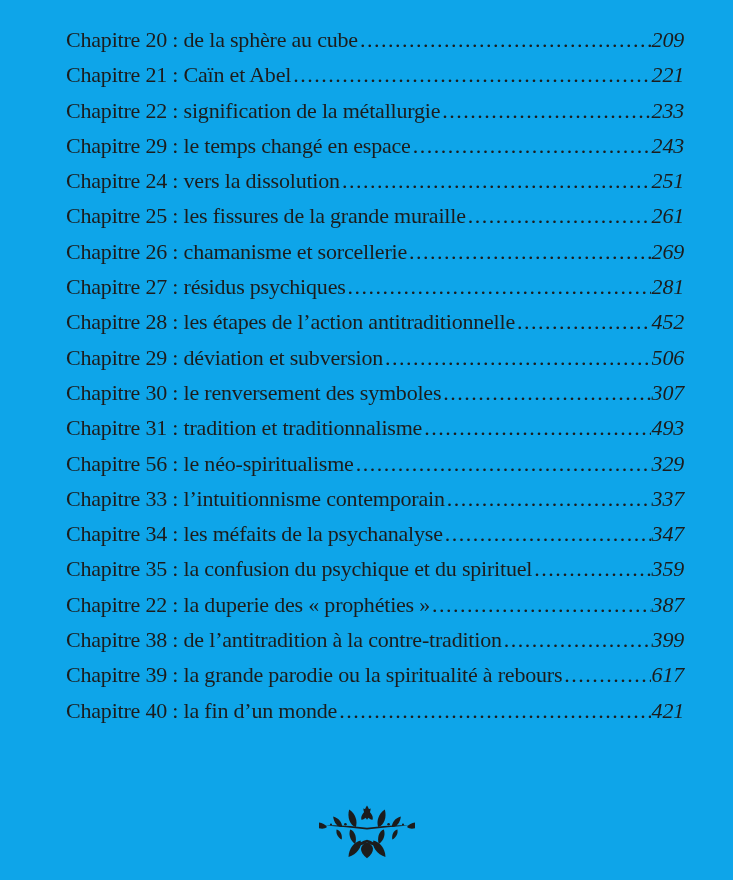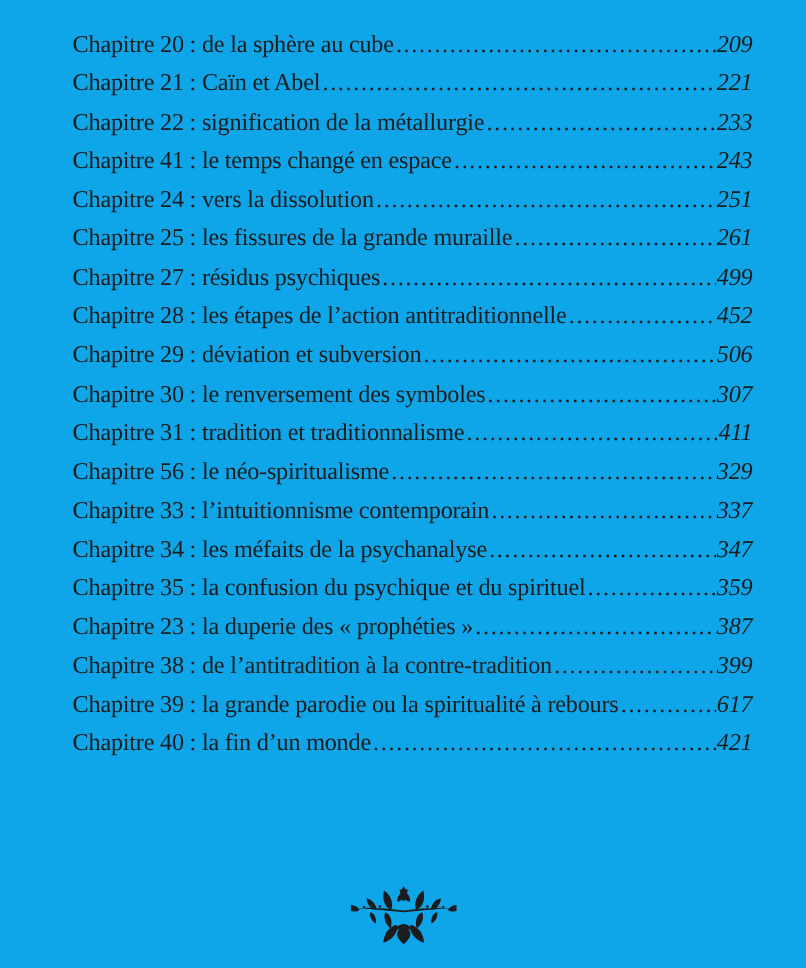--- a/index.html
+++ b/index.html
@@ -78,58 +78,63 @@
       <span class="toc-label">Chapitre 21 : Caïn et Abel</span>
         <span class="toc-dots"></span>
         <span class="toc-page">221</span>
     </div>
     <div class="toc-row">
       <span class="toc-label">Chapitre 22 : signification de la métallurgie</span>
         <span class="toc-dots"></span>
         <span class="toc-page">233</span>
     </div>
     <div class="toc-row">
-      <span class="toc-label">Chapitre 41 : le temps changé en espace</span>
+      <span class="toc-label">Chapitre 29 : le temps changé en espace</span>
         <span class="toc-dots"></span>
         <span class="toc-page">243</span>
     </div>
     <div class="toc-row">
       <span class="toc-label">Chapitre 24 : vers la dissolution</span>
         <span class="toc-dots"></span>
         <span class="toc-page">251</span>
     </div>
     <div class="toc-row">
       <span class="toc-label">Chapitre 25 : les fissures de la grande muraille</span>
         <span class="toc-dots"></span>
         <span class="toc-page">261</span>
     </div>
     <div class="toc-row">
+      <span class="toc-label">Chapitre 26 : chamanisme et sorcellerie</span>
+        <span class="toc-dots"></span>
+        <span class="toc-page">269</span>
+    </div>
+    <div class="toc-row">
       <span class="toc-label">Chapitre 27 : résidus psychiques</span>
         <span class="toc-dots"></span>
-        <span class="toc-page">499</span>
+        <span class="toc-page">281</span>
     </div>
     <div class="toc-row">
       <span class="toc-label">Chapitre 28 : les étapes de l’action antitraditionnelle</span>
         <span class="toc-dots"></span>
         <span class="toc-page">452</span>
     </div>
     <div class="toc-row">
       <span class="toc-label">Chapitre 29 : déviation et subversion</span>
         <span class="toc-dots"></span>
         <span class="toc-page">506</span>
     </div>
     <div class="toc-row">
       <span class="toc-label">Chapitre 30 : le renversement des symboles</span>
         <span class="toc-dots"></span>
         <span class="toc-page">307</span>
     </div>
     <div class="toc-row">
       <span class="toc-label">Chapitre 31 : tradition et traditionnalisme</span>
         <span class="toc-dots"></span>
-        <span class="toc-page">411</span>
+        <span class="toc-page">493</span>
     </div>
     <div class="toc-row">
       <span class="toc-label">Chapitre 56 : le néo-spiritualisme</span>
         <span class="toc-dots"></span>
         <span class="toc-page">329</span>
     </div>
     <div class="toc-row">
       <span class="toc-label">Chapitre 33 : l’intuitionnisme contemporain</span>
         <span class="toc-dots"></span>
         <span class="toc-page">337</span>
@@ -138,21 +143,21 @@
       <span class="toc-label">Chapitre 34 : les méfaits de la psychanalyse</span>
         <span class="toc-dots"></span>
         <span class="toc-page">347</span>
     </div>
     <div class="toc-row">
       <span class="toc-label">Chapitre 35 : la confusion du psychique et du spirituel</span>
         <span class="toc-dots"></span>
         <span class="toc-page">359</span>
     </div>
     <div class="toc-row">
-      <span class="toc-label">Chapitre 23 : la duperie des « prophéties »</span>
+      <span class="toc-label">Chapitre 22 : la duperie des « prophéties »</span>
         <span class="toc-dots"></span>
         <span class="toc-page">387</span>
     </div>
     <div class="toc-row">
       <span class="toc-label">Chapitre 38 : de l’antitradition à la contre-tradition</span>
         <span class="toc-dots"></span>
         <span class="toc-page">399</span>
     </div>
     <div class="toc-row">
       <span class="toc-label">Chapitre 39 : la grande parodie ou la spiritualité à rebours</span>

